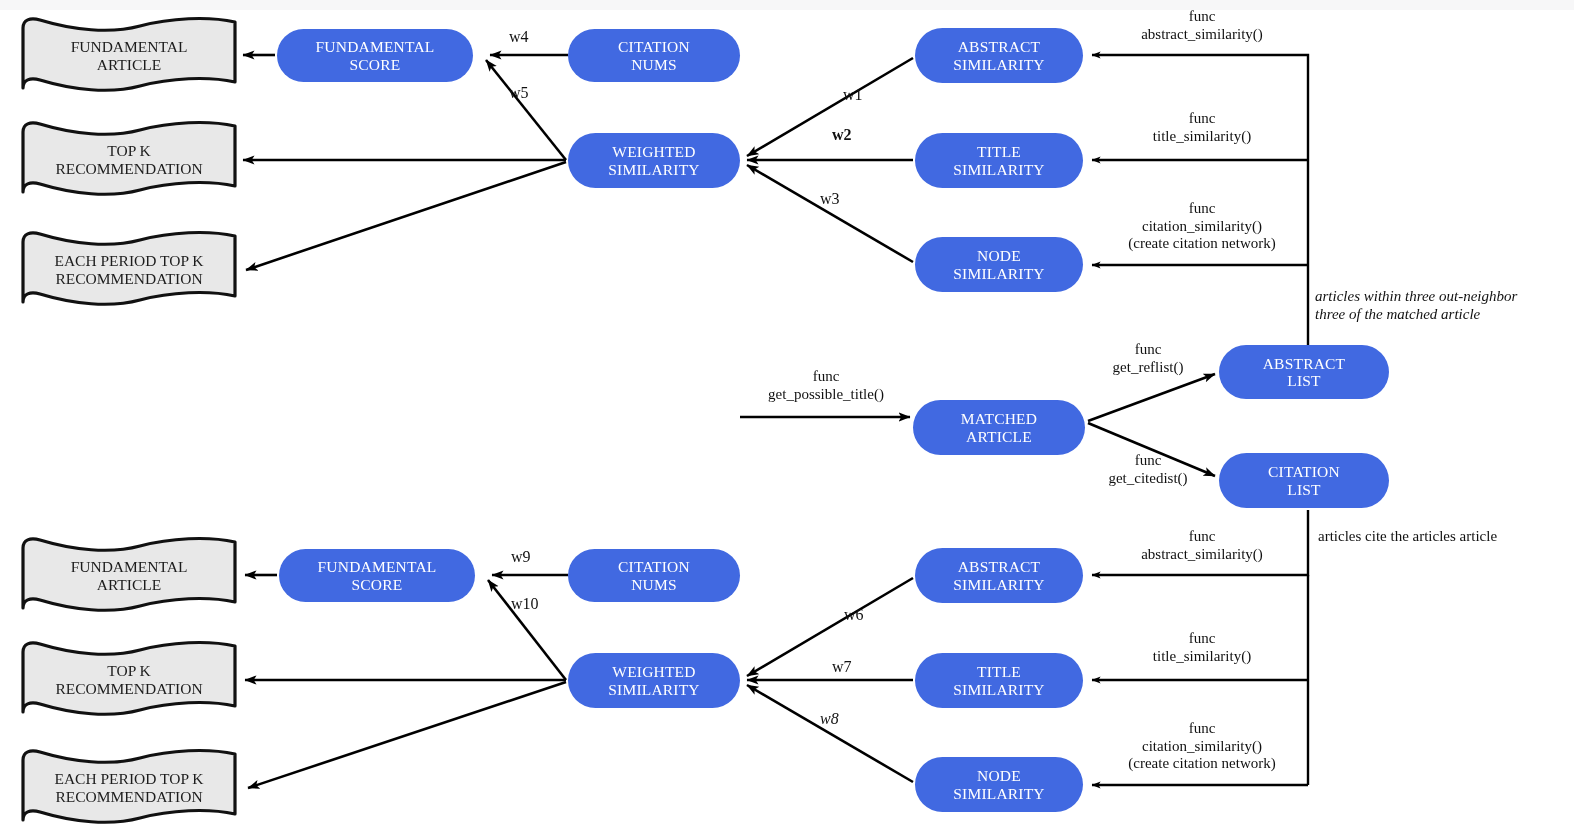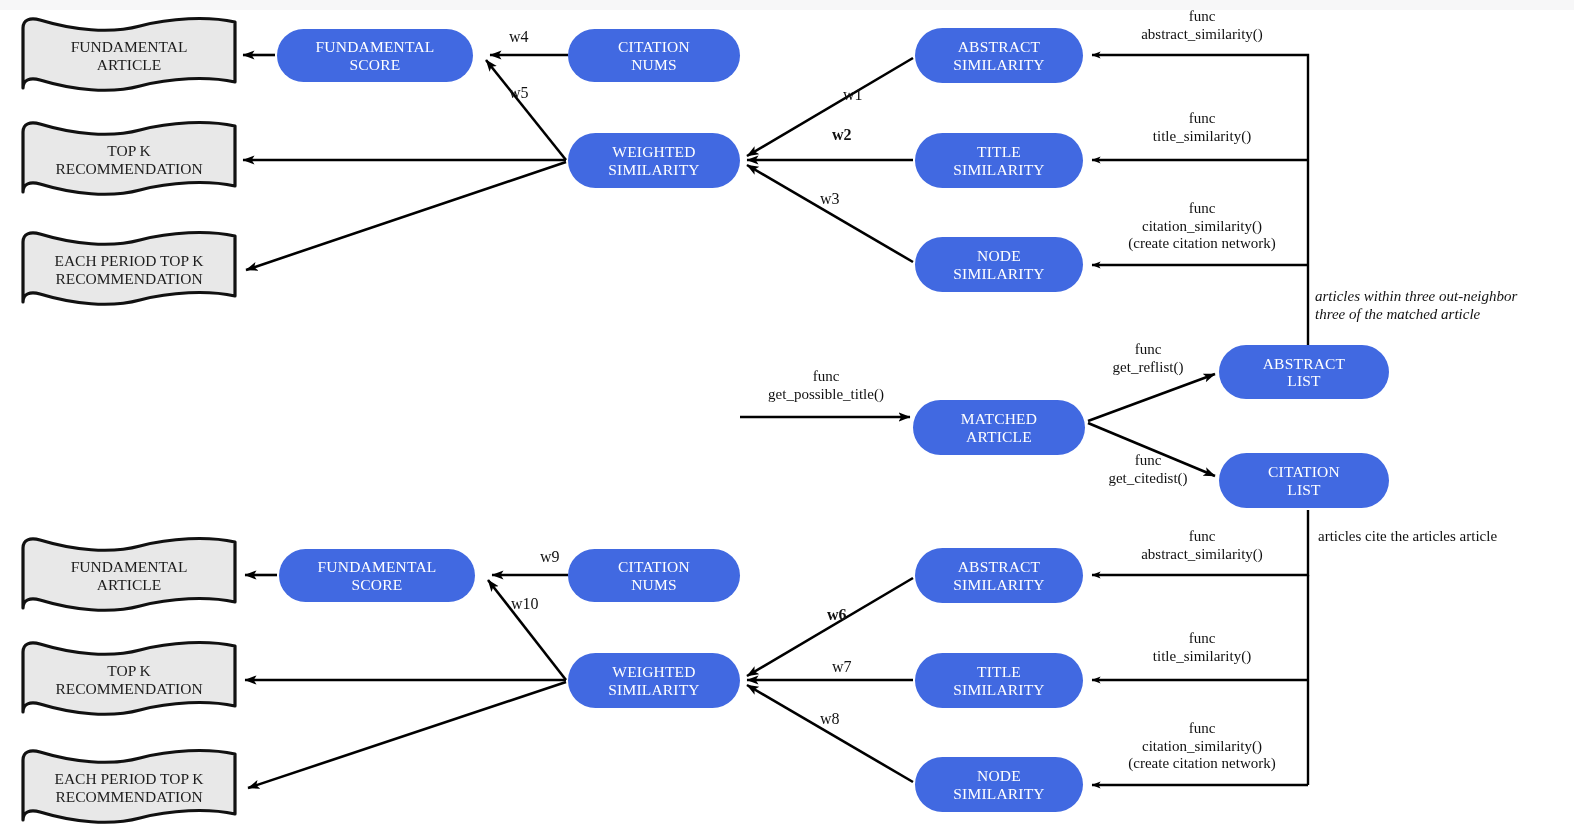--- a/index.html
+++ b/index.html
@@ -342,25 +342,25 @@
     <span>func</span><br>
     <span>get_reflist()</span>
   </div>
   <div class="elabel" style="left:1080px; top:452px; width:136px;">
     <span>func</span><br>
     <span>get_citedist()</span>
   </div>
 
   <div class="elabel left" style="left:1318px; top:528px; width:250px;">articles cite the articles article</div>
 
-  <div class="elabel w" style="left:511px; top:548px;margin-left:29px;">w9</div>
+  <div class="elabel w" style="left:511px; top:548px;">w9</div>
   <div class="elabel w" style="left:511px; top:595px;">w10</div>
-  <div class="elabel w" style="left:827px; top:606px;font-weight:bold;">w6</div>
+  <div class="elabel w" style="left:844px; top:606px;">w6</div>
   <div class="elabel w" style="left:832px; top:658px;">w7</div>
-  <div class="elabel w" style="left:820px; top:710px;">w8</div>
+  <div class="elabel w" style="left:820px; top:710px;font-style:italic;">w8</div>
 
   <div class="elabel" style="left:1100px; top:528px; width:204px;">
     <span>func</span><br>
     <span>abstract_similarity()</span>
   </div>
   <div class="elabel" style="left:1100px; top:630px; width:204px;">
     <span>func</span><br>
     <span>title_similarity()</span>
   </div>
   <div class="elabel" style="left:1098px; top:720px; width:208px;">

